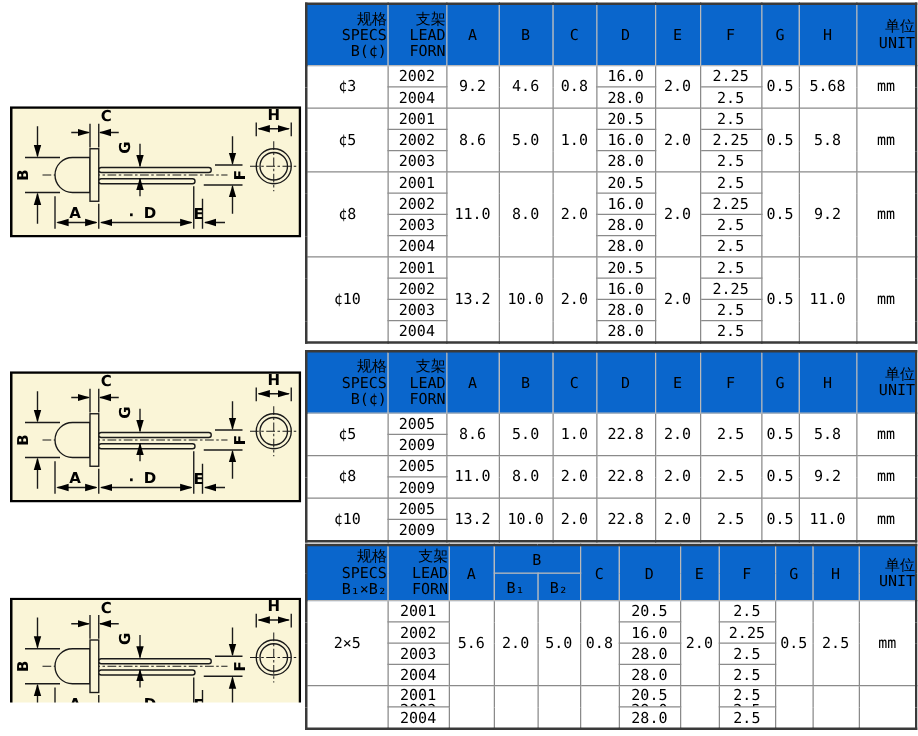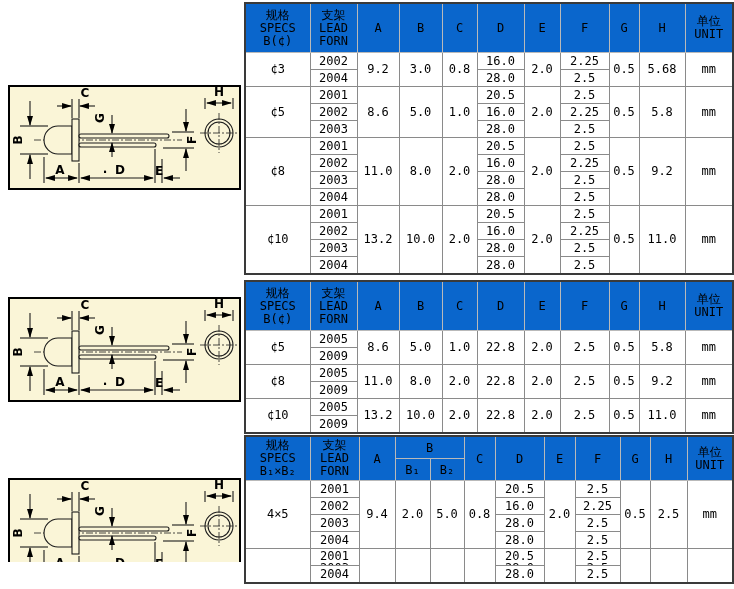--- a/index.html
+++ b/index.html
@@ -18,21 +18,21 @@
   .cl{stroke:#1a1a1a;stroke-width:0.8;fill:none;stroke-dasharray:7 2 2 2;}
   .dl{font-family:"DejaVu Sans","Liberation Sans",sans-serif;font-size:12px;font-weight:bold;
       fill:#000;text-anchor:middle;}
 
   
   .spec-table{position:absolute;left:244px;width:488px;border-collapse:collapse;table-layout:fixed;
               border:2px solid var(--outer);font-size:12px;}
   #t1{top:2px;} #t2{top:280px;} #t3{top:435px;}
   .spec-table th{background:var(--blue);border:1px solid var(--hgrid);font-weight:normal;
                  text-align:center;padding:0;}
-  .spec-table th div{line-height:13px;font-size:12px;}
+  .spec-table th div{line-height:13px;font-size:12px;text-align:right;}
   #t1 thead th,#t2 thead th{height:48px;}
   #t3 thead tr th{height:21px;}
   .spec-table td{border:1px solid var(--grid);background:#fff;text-align:center;padding:0;
                  height:16px;line-height:15px;font-size:12px;}
   .stack{display:block;height:15px;overflow:hidden;}
   .stack span{display:block;line-height:12px;height:12px;font-size:12px;}
 </style>
 </head>
 <body>
 
@@ -157,21 +157,21 @@
             <div>单位</div>
             <div>UNIT</div>
           </th>
         </tr>
       </thead>
       <tbody>
         <tr>
           <td rowspan="2">¢3</td>
           <td>2002</td>
           <td rowspan="2">9.2</td>
-          <td rowspan="2">3.0</td>
+          <td rowspan="2">4.6</td>
           <td rowspan="2">0.8</td>
           <td>16.0</td>
           <td rowspan="2">2.0</td>
           <td>2.25</td>
           <td rowspan="2">0.5</td>
           <td rowspan="2">5.68</td>
           <td rowspan="2">mm</td>
         </tr>
         <tr>
           <td>2004</td>
@@ -390,23 +390,23 @@
             <div>UNIT</div>
           </th>
         </tr>
         <tr>
           <th>B₁</th>
           <th>B₂</th>
         </tr>
       </thead>
       <tbody>
         <tr>
-          <td rowspan="4">4×5</td>
+          <td rowspan="4">2×5</td>
           <td>2001</td>
-          <td rowspan="4">9.4</td>
+          <td rowspan="4">5.6</td>
           <td rowspan="4">2.0</td>
           <td rowspan="4">5.0</td>
           <td rowspan="4">0.8</td>
           <td>20.5</td>
           <td rowspan="4">2.0</td>
           <td>2.5</td>
           <td rowspan="4">0.5</td>
           <td rowspan="4">2.5</td>
           <td rowspan="4">mm</td>
         </tr>

